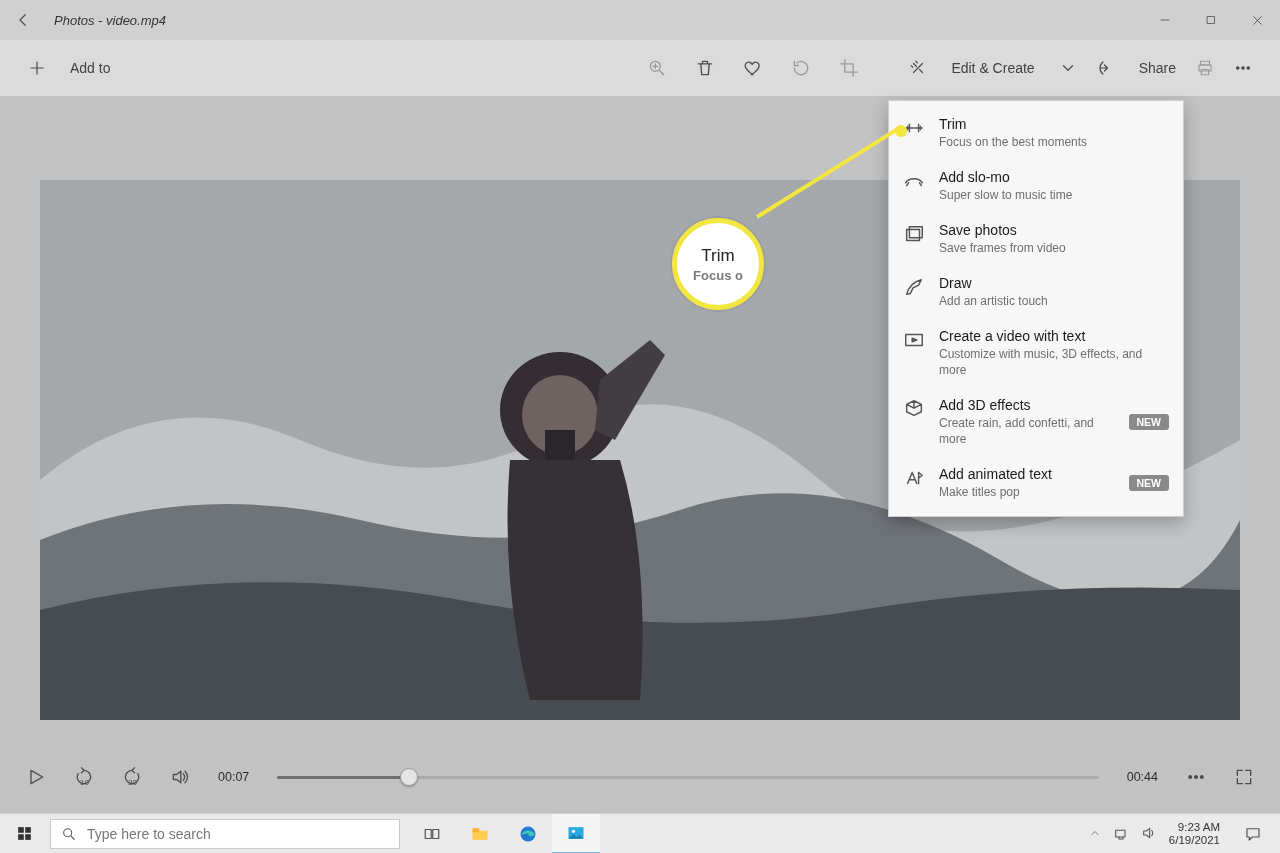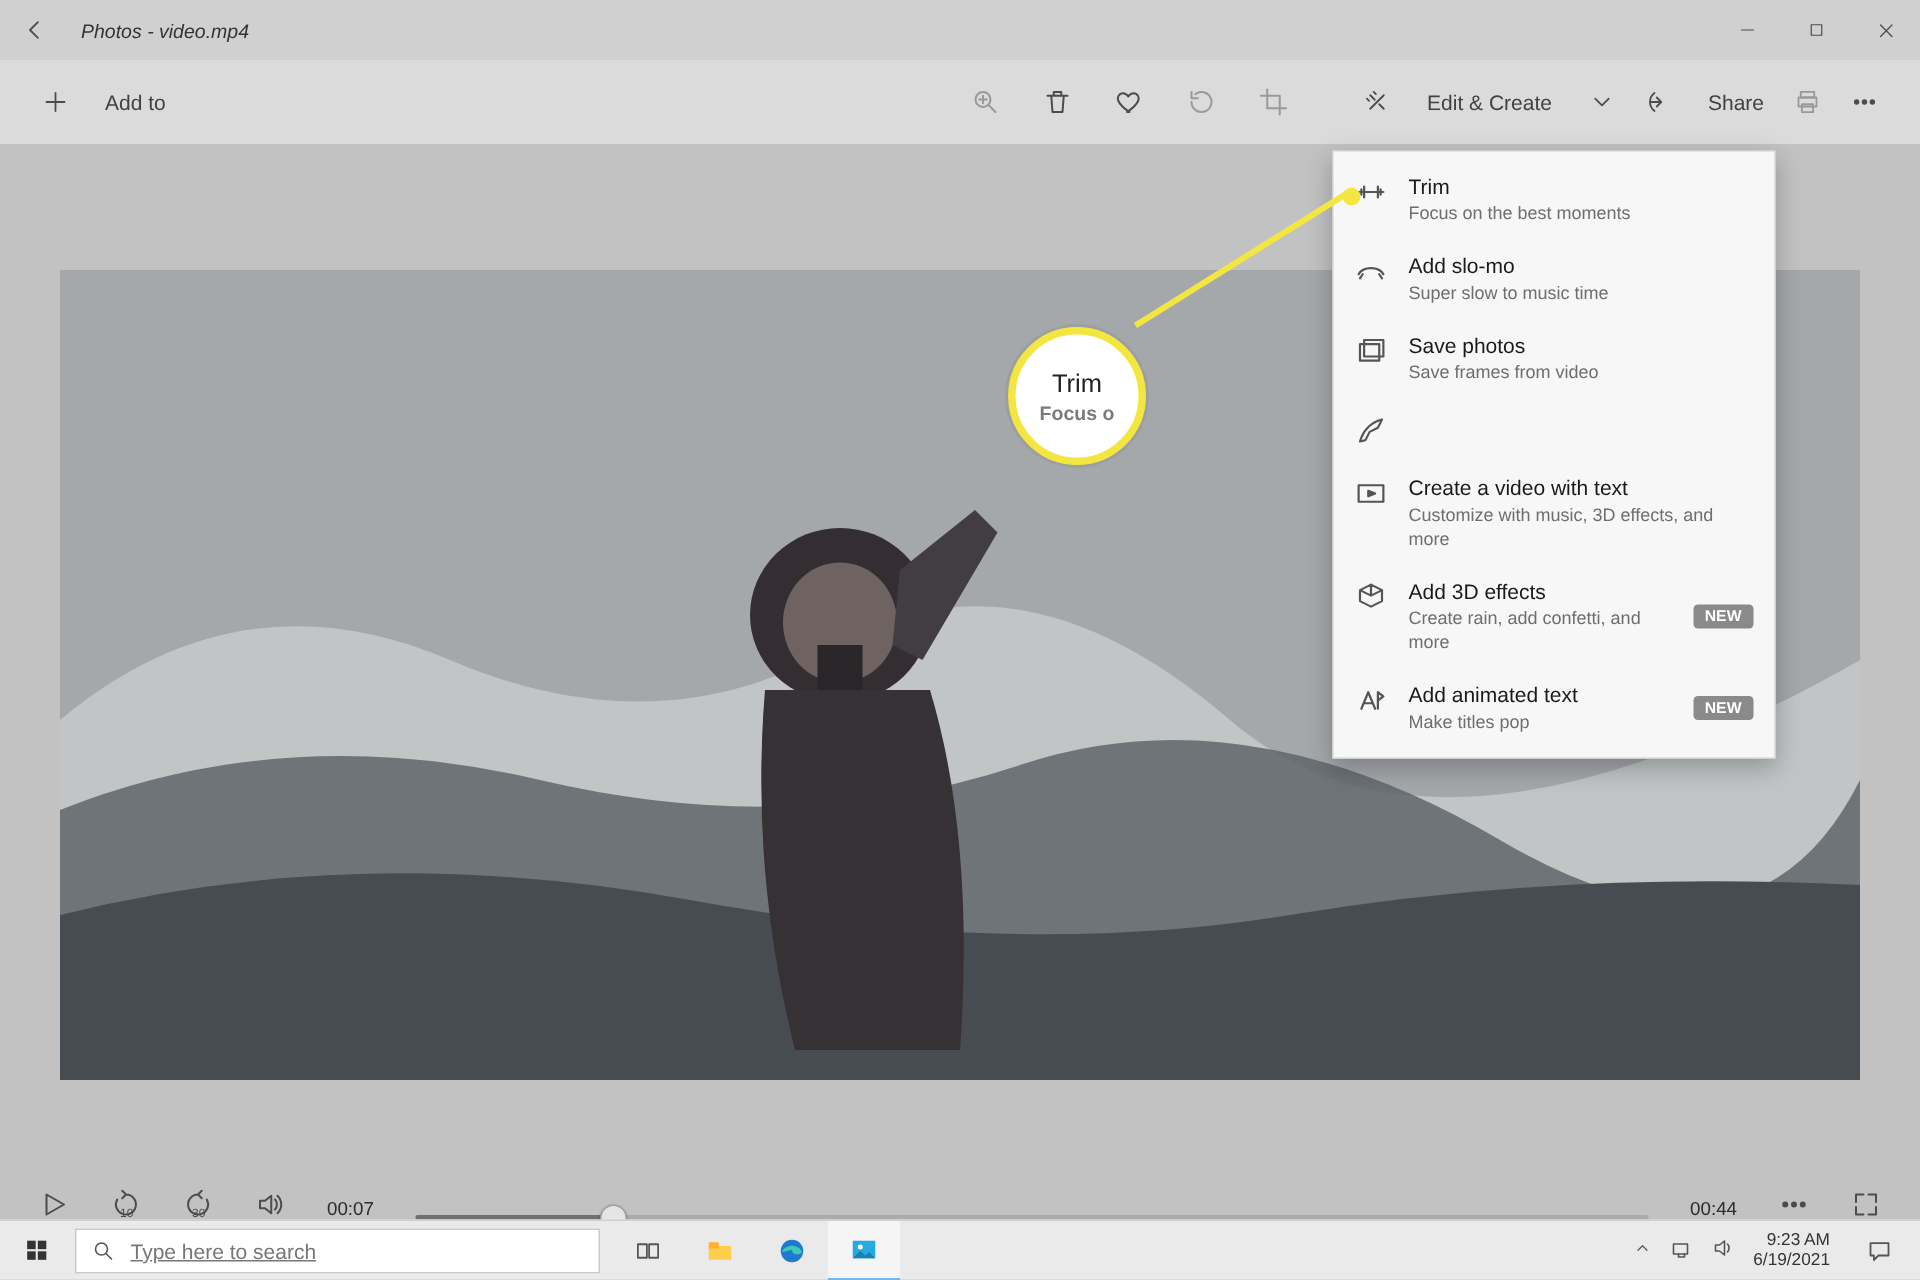--- a/index.html
+++ b/index.html
@@ -21,21 +21,21 @@
 .tool-btn svg { width:18px; height:18px; stroke:#555; fill:none; stroke-width:1.6; }
 .toolbar .spacer { flex:1; }
 .toolbar .mid-icons { display:flex; gap:28px; margin-right:40px; }
 .toolbar .mid-icons .icon { width:20px; height:20px; display:flex; align-items:center; justify-content:center; }
 .toolbar .rdisabled svg { opacity:.45; }
 
 
 .video-area { position:absolute; top:180px; left:40px; right:40px; height:540px; background:linear-gradient(160deg,#c9cdcf 0%,#aeb3b6 40%,#8a8f93 100%); overflow:hidden; }
 
 
-.player { position:absolute; left:0; right:0; bottom:40px; height:72px; display:flex; align-items:flex-end; padding:0 26px; gap:28px; color:#333; font-size:12.5px; }
+.player { position:absolute; left:0; right:0; bottom:40px; height:72px; display:flex; align-items:center; padding:0 26px; gap:28px; color:#333; font-size:12.5px; }
 .player .icon { width:20px; height:20px; display:flex; align-items:center; justify-content:center; }
 .player .track { flex:1; height:3px; background:#bfbfbf; position:relative; border-radius:2px; }
 .player .track .fill { position:absolute; left:0; top:0; bottom:0; width:16%; background:#7d7d7d; border-radius:2px; }
 .player .track .knob { position:absolute; left:16%; top:50%; width:18px; height:18px; border-radius:50%; background:#fff; border:1px solid #b0b0b0; transform:translate(-50%,-50%); box-shadow:0 1px 2px rgba(0,0,0,.3); }
 .small-label { font-size:10px; }
 
 
 .dropdown { position:absolute; top:100px; right:96px; width:296px; background:#f7f7f7; border:1px solid #cfcfcf; box-shadow:0 6px 16px rgba(0,0,0,0.25); z-index:10; padding:6px 0; }
 .dd-item { display:flex; align-items:flex-start; gap:14px; padding:8px 14px 10px 14px; cursor:pointer; }
 .dd-item .dd-icon { width:22px; height:22px; flex:none; display:flex; align-items:center; justify-content:center; margin-top:2px; }
@@ -47,21 +47,21 @@
 
 .lens { position:absolute; left:672px; top:218px; width:92px; height:92px; border-radius:50%; background:#fff; border:5px solid #f4e640; box-shadow:0 0 0 2px rgba(0,0,0,0.05); z-index:12; display:flex; flex-direction:column; align-items:center; justify-content:center; overflow:hidden; }
 .lens .lt { font-size:17px; color:#222; }
 .lens .ls { font-size:13px; color:#7a7a7a; margin-top:2px;font-weight:bold; }
 .lead { position:absolute; left:757px; top:215px; width:170px; height:4px; background:#f4e640; transform-origin:left center; transform:rotate(-32deg); z-index:11; }
 .lead-dot { position:absolute; left:895px; top:125px; width:12px; height:12px; border-radius:50%; background:#f4e640; z-index:12; }
 
 
 .taskbar { position:absolute; left:0; right:0; bottom:0; height:40px; background:#eaeaea; border-top:1px solid #cfcfcf; display:flex; align-items:center; z-index:20; }
 .taskbar .start { width:48px; height:40px; display:flex; align-items:center; justify-content:center; }
-.taskbar .search { width:350px; height:30px; margin-left:2px; background:#fff; border:1px solid #c9c9c9; display:flex; align-items:center; padding:0 10px; gap:10px; color:#777; font-size:14px;text-decoration:underline; }
+.taskbar .search { width:350px; height:30px; margin-left:2px; background:#fff; border:1px solid #c9c9c9; display:flex; align-items:center; padding:0 10px; gap:10px; color:#777; font-size:14px; }
 .taskbar .tb-icons { display:flex; margin-left:8px; gap:0; }
 .taskbar .tb-icons .tb { width:48px; height:40px; display:flex; align-items:center; justify-content:center; }
 .taskbar .tb.active { border-bottom:2px solid #76b9ed; background:#f5f5f5; }
 .taskbar .tray { margin-left:auto; display:flex; align-items:center; gap:12px; padding-right:6px; color:#333; font-size:11.5px; }
 .taskbar .tray .clock { text-align:right; line-height:13px; }
 .taskbar .notif { width:42px; height:40px; display:flex; align-items:center; justify-content:center; }
 
 svg { stroke:#555; fill:none; stroke-width:1.6; stroke-linecap:round; stroke-linejoin:round; }
 </style>
 </head>
@@ -211,20 +211,24 @@
       <div class="dd-title">Save photos</div>
       <div class="dd-sub">Save frames from video</div>
     </div>
   </div>
   <div class="dd-item">
     <div class="dd-icon">
         <svg viewBox="0 0 24 24">
           <path d="M4 20c2-8 8-14 16-16l-3 6-6 3-3 6z"></path>
         </svg>
       </div>
+    <div class="dd-texts">
+      <div class="dd-title">Draw</div>
+      <div class="dd-sub">Add an artistic touch</div>
+    </div>
   </div>
   <div class="dd-item">
     <div class="dd-icon">
         <svg viewBox="0 0 24 24">
           <rect x="3" y="6" width="18" height="12"></rect>
           <path d="M10 10l5 2-5 2z" fill="#555"></path>
         </svg>
       </div>
     <div class="dd-texts">
       <div class="dd-title">Create a video with text</div>

